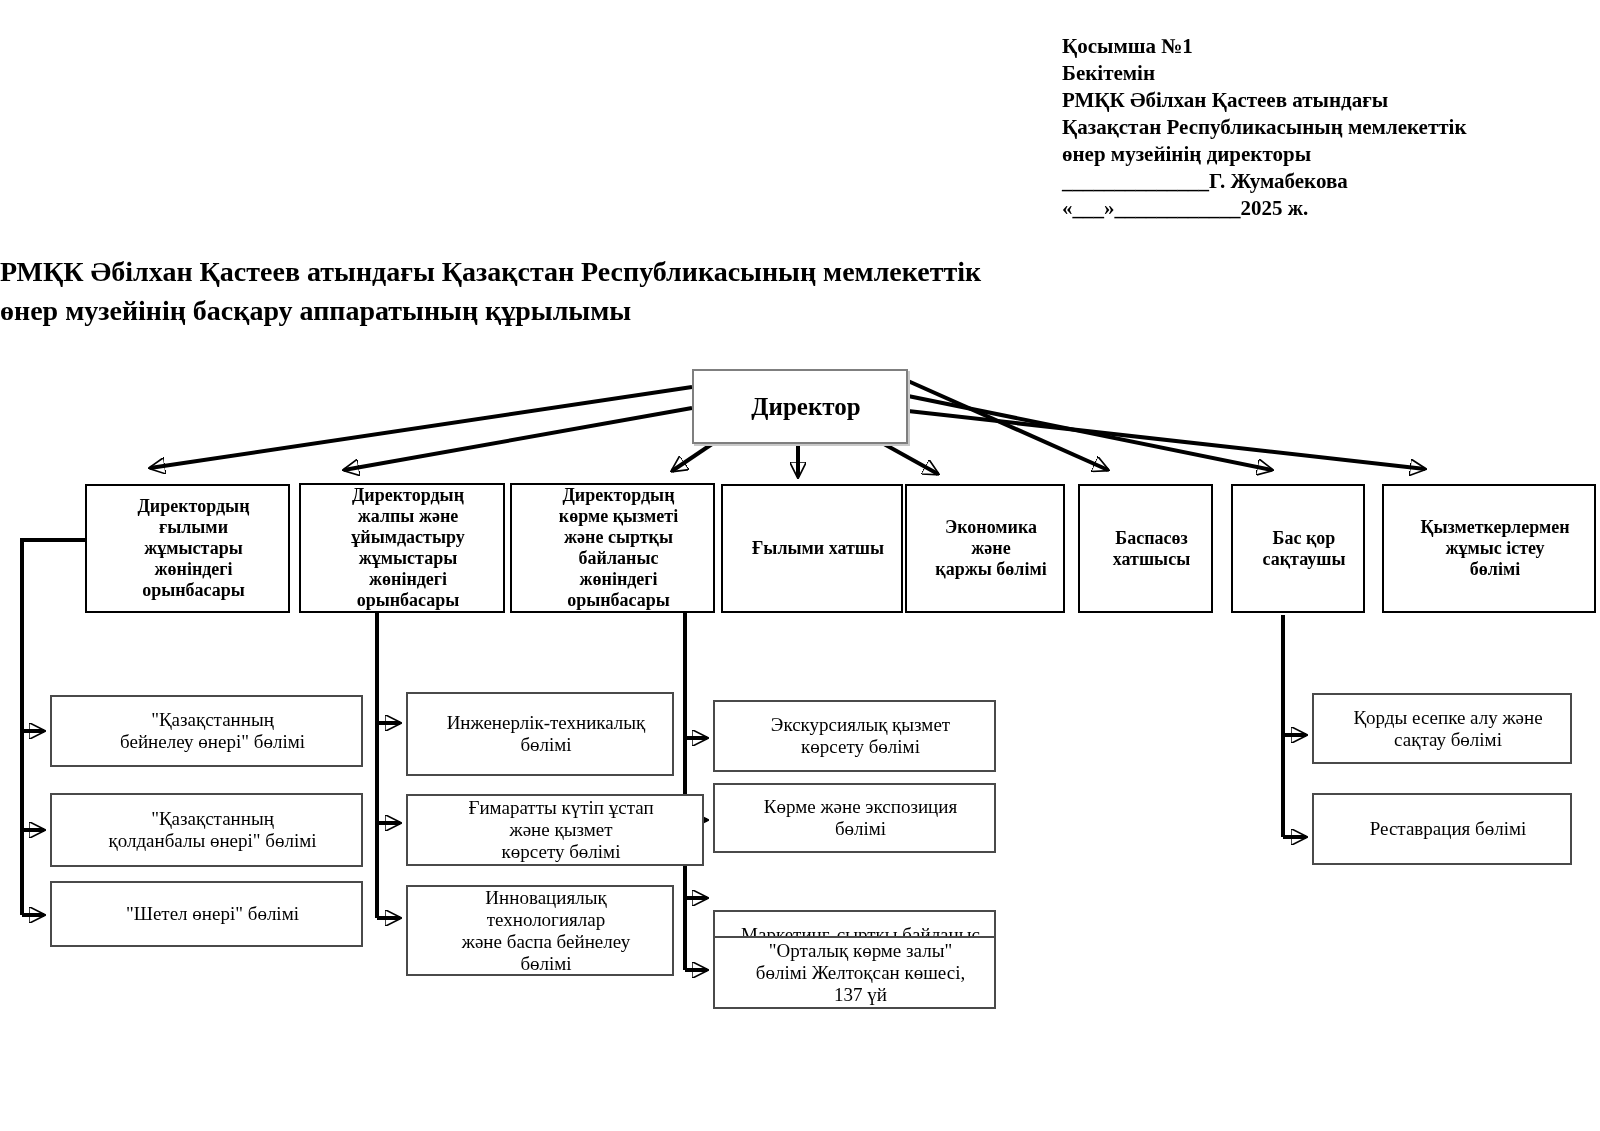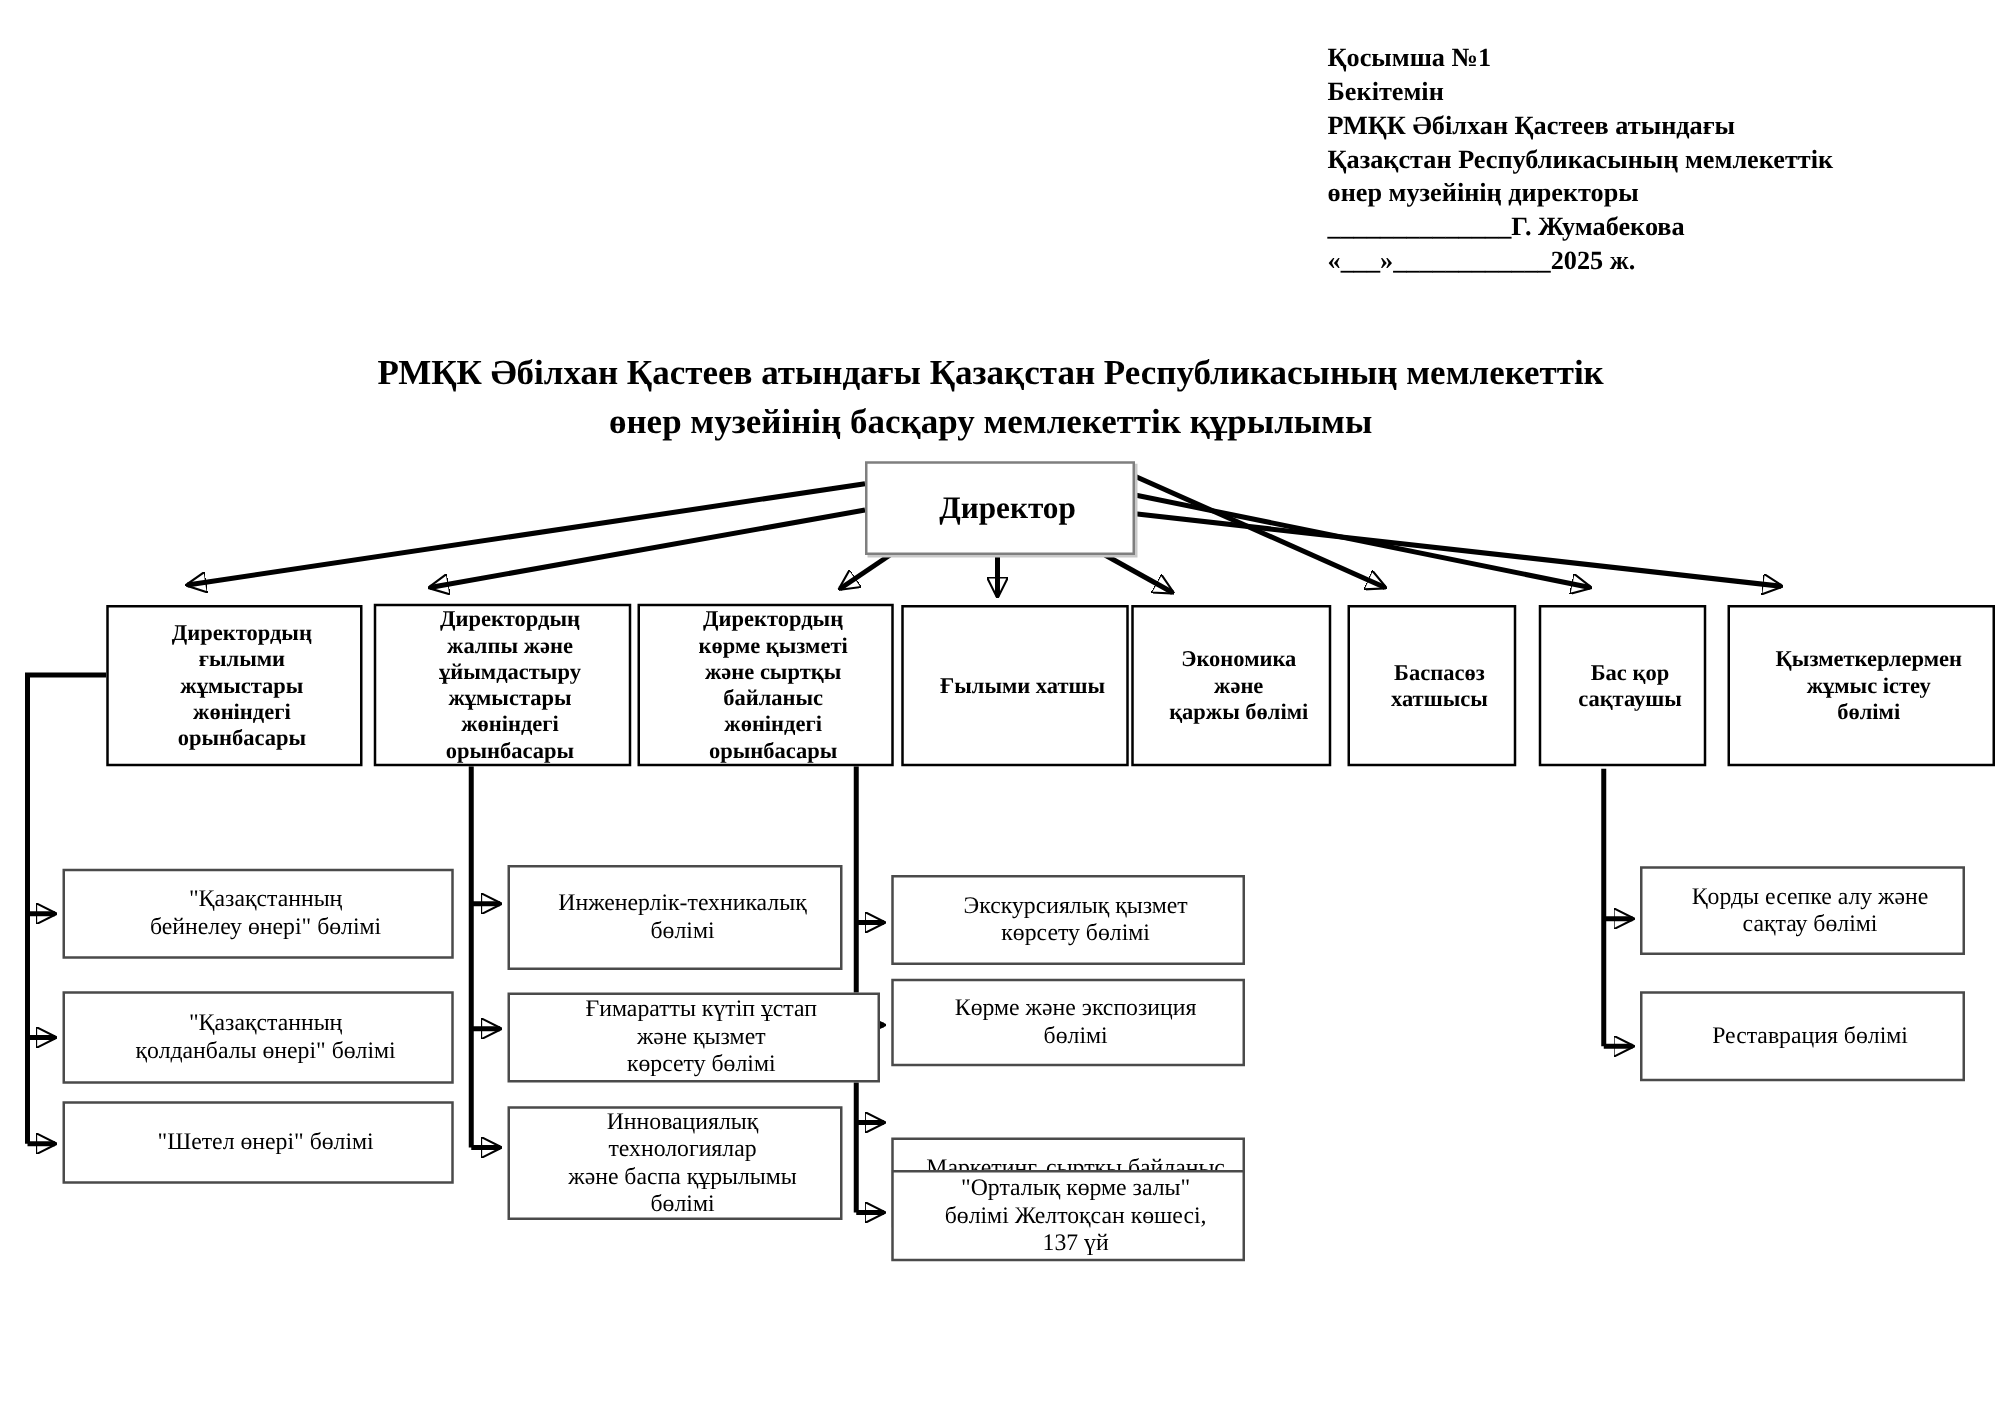--- a/index.html
+++ b/index.html
@@ -36,22 +36,21 @@
     border:2px solid #4a4a4a;
     font-size:19px;line-height:22px;
   }
   .approval{
     position:absolute;left:1062px;top:33px;
     font-weight:bold;font-size:21px;line-height:27px;
     white-space:nowrap;
   }
   .title{
     position:absolute;left:0;top:252px;width:1585px;
-    text-align:center;
-    font-weight:bold;font-size:28px;line-height:39px;margin-top:27px;
+    font-weight:bold;font-size:28px;line-height:39px;
   }
 </style>
 </head>
 <body>
 
 <div class="page">
 
   <svg class="wires" viewBox="0 0 1600 1131">
     <defs>
       <marker id="arr" viewBox="0 0 10 10" refX="9" refY="5" markerWidth="4.2" markerHeight="4.2" orient="auto">
@@ -94,21 +93,21 @@
     <div>Бекітемін</div>
     <div>РМҚК Әбілхан Қастеев атындағы</div>
     <div>Қазақстан Республикасының мемлекеттік</div>
     <div>өнер музейінің директоры</div>
     <div>______________Г. Жумабекова</div>
     <div>«___»____________2025 ж.</div>
   </div>
 
   <div class="title">
     <div>РМҚК Әбілхан Қастеев атындағы Қазақстан Республикасының мемлекеттік</div>
-    <div>өнер музейінің басқару мемлекеттік құрылымы</div>
+    <div>өнер музейінің басқару аппаратының құрылымы</div>
   </div>
 
   <div class="box director" style="left:692px;top:369px;width:216px;height:75px">
     <span>Директор</span>
   </div>
 
   <div class="box main" style="left:85px;top:484px;width:205px;height:129px">
     <span>Директордың
 ғылыми
 жұмыстары
@@ -170,21 +169,21 @@
 бөлімі</span>
   </div>
   <div class="box sub" style="left:406px;top:794px;width:298px;height:72px">
     <span>Ғимаратты күтіп ұстап
 және қызмет
 көрсету бөлімі</span>
   </div>
   <div class="box sub" style="left:406px;top:885px;width:268px;height:91px">
     <span>Инновациялық
 технологиялар
-және баспа құрылымы
+және баспа бейнелеу
 бөлімі</span>
   </div>
 
   <div class="box sub" style="left:713px;top:700px;width:283px;height:72px">
     <span>Экскурсиялық қызмет
 көрсету бөлімі</span>
   </div>
   <div class="box sub" style="left:713px;top:783px;width:283px;height:70px">
     <span>Көрме және экспозиция
 бөлімі</span>

